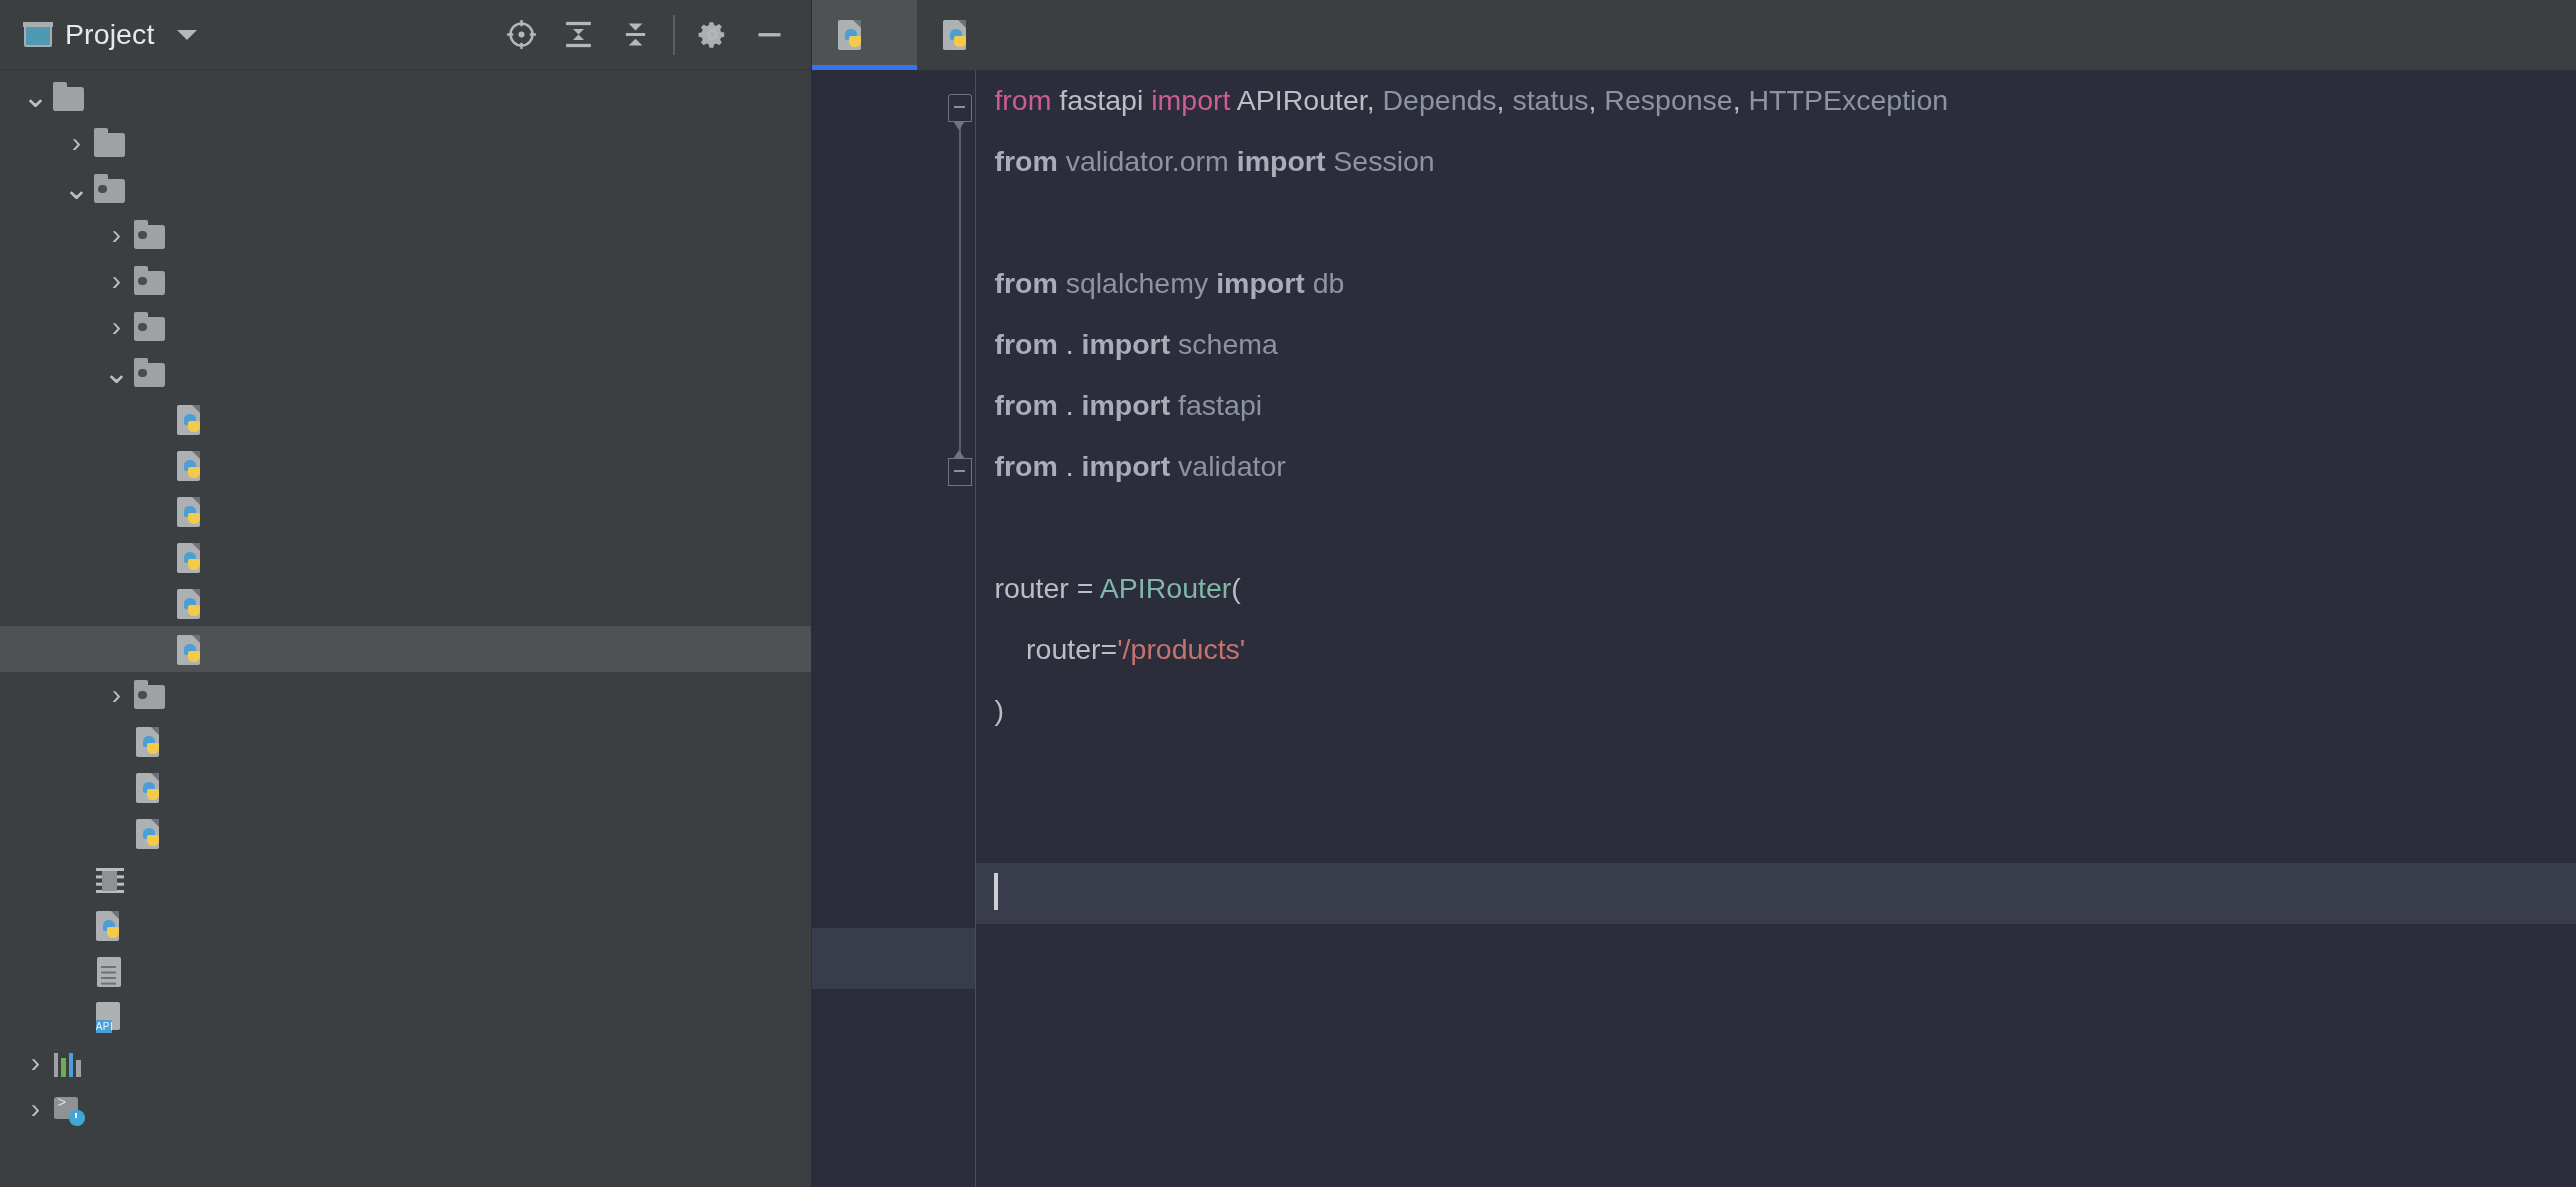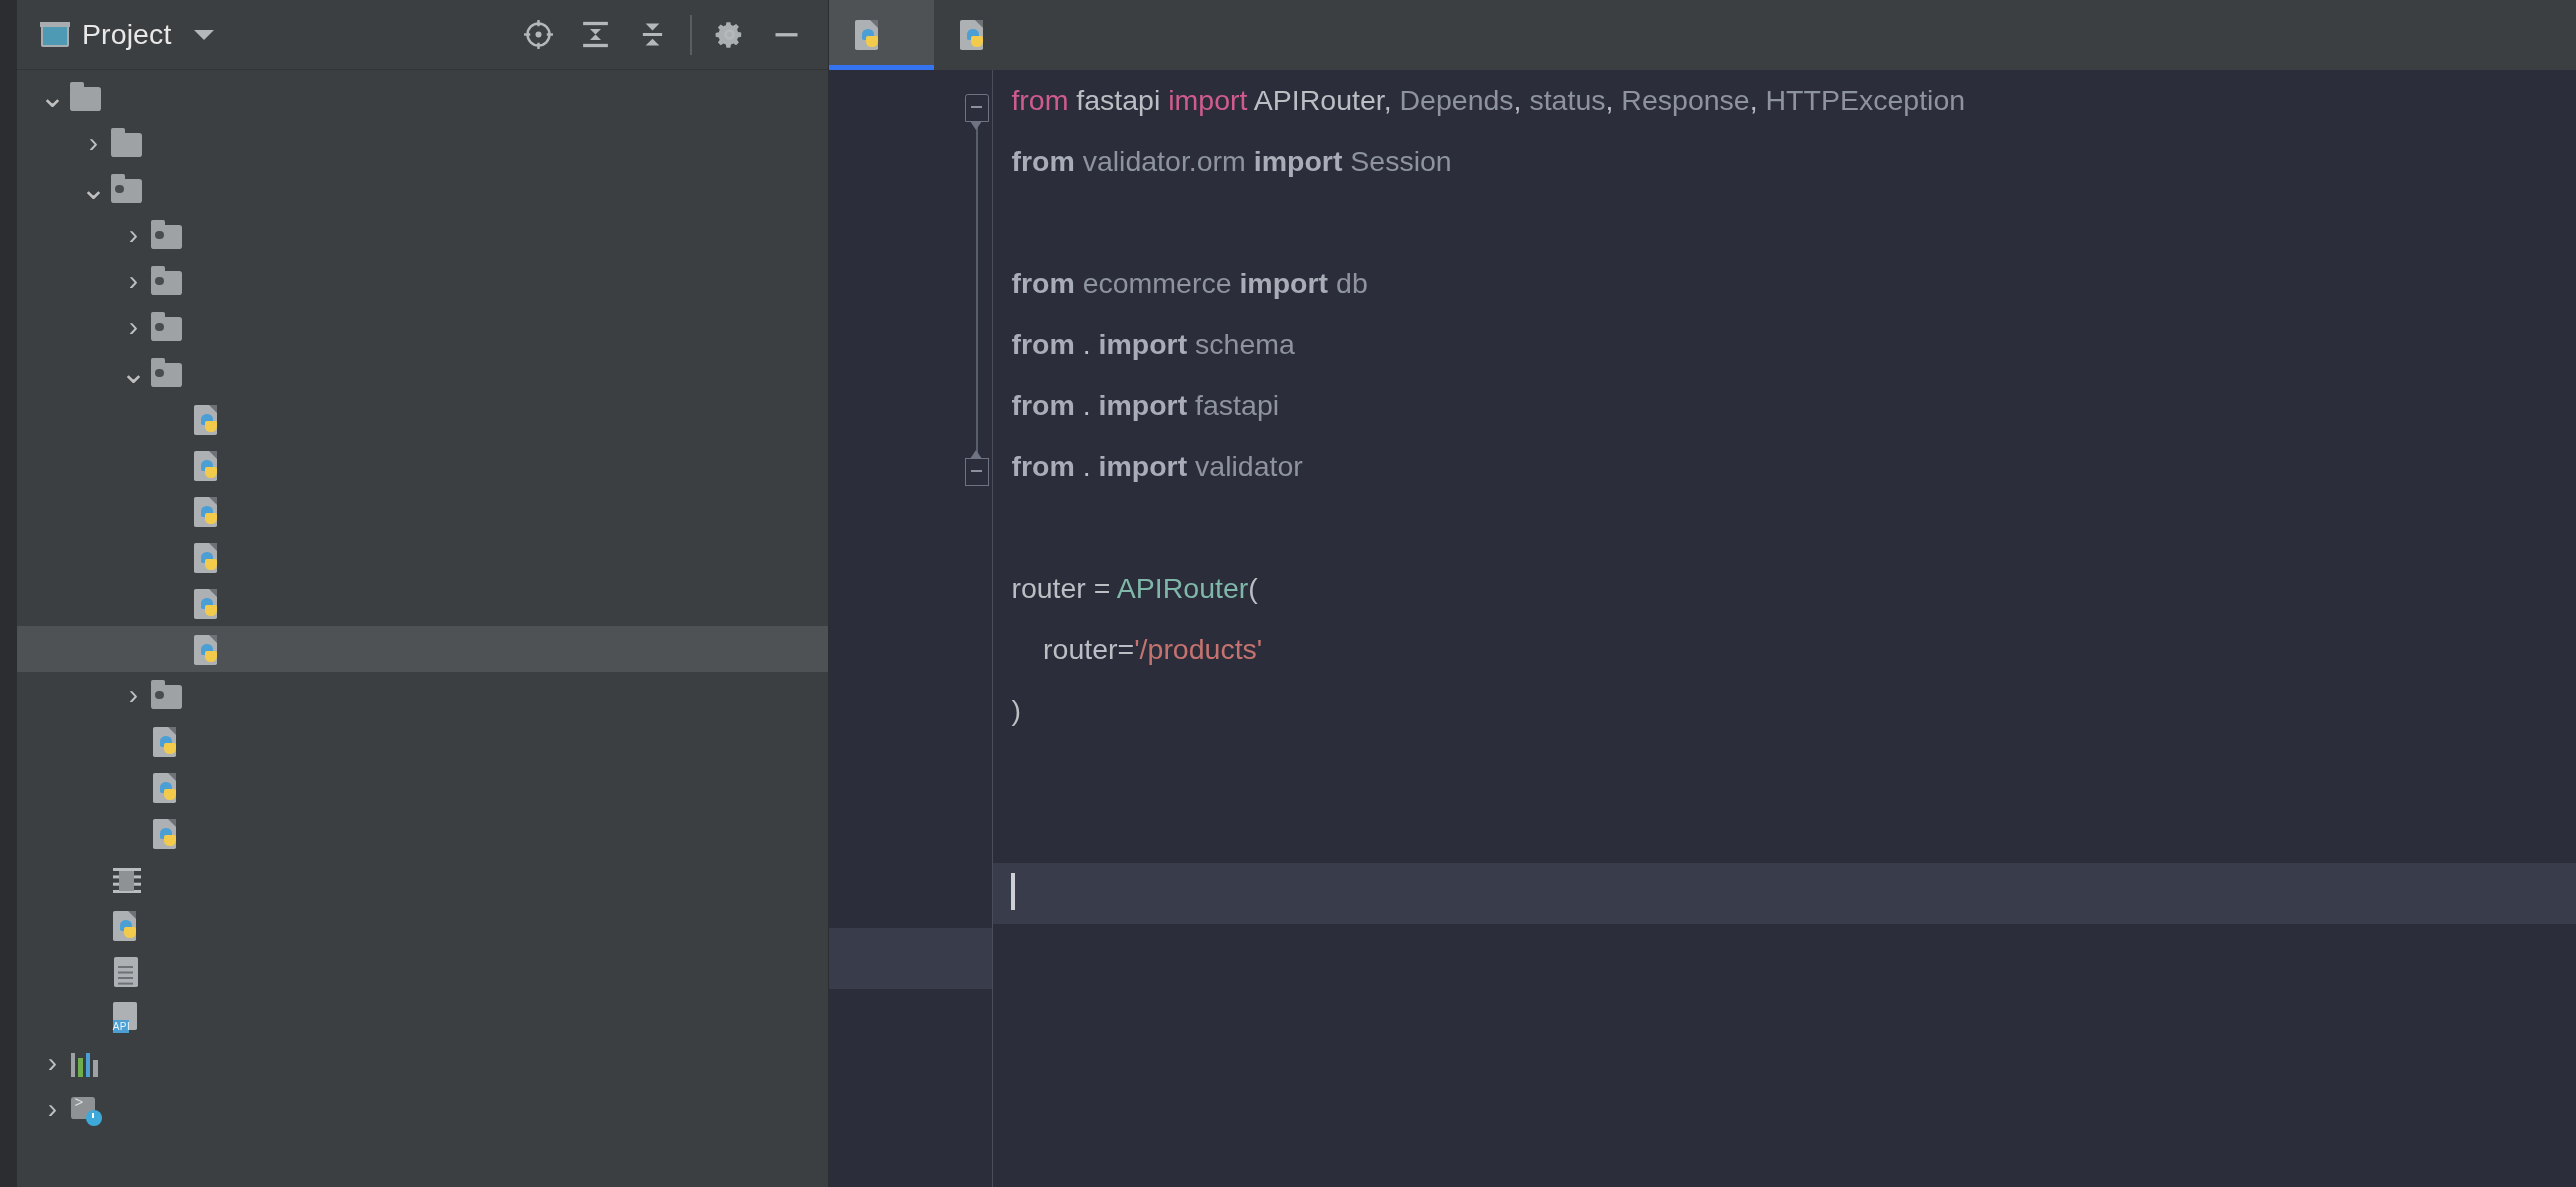--- a/index.html
+++ b/index.html
@@ -11,21 +11,20 @@
   }
   .app { display: flex; flex-direction: column; width: 2576px; height: 1187px; }
   .body-row { display: flex; flex: 1; min-height: 0; }
 
   
   .sidebar {
     width: 812px; flex: 0 0 812px;
     background: #3C3F41;
     display: flex; flex-direction: column;
     border-right: 1.8px solid #2B2D30;
-    margin-left: 17px;
   }
   .sb-header {
     height: 70px; flex: 0 0 70px;
     display: flex; align-items: center;
     padding: 0 13px 0 24px;
     border-bottom: 1.8px solid #323537;
     background: #3C3F41;
   }
   .sb-title-group { display: flex; align-items: center; gap: 13px; }
   .proj-icon {
@@ -597,21 +596,21 @@
               <span class="minus"></span>
             </div>
             <div class="fold-mark bot" style="top: 388px;">
               <span class="minus"></span>
             </div>
           </div>
         <div class="code" id="code">
             <div class="cline"><span class="kw">from</span><span class="plain"> </span><span class="plain">fastapi</span><span class="plain"> </span><span class="kw">import</span><span class="plain"> </span><span class="plain">APIRouter</span><span class="punct">, </span><span class="id-dim">Depends</span><span class="punct">, </span><span class="id-dim">status</span><span class="punct">, </span><span class="id-dim">Response</span><span class="punct">, </span><span class="id-dim">HTTPException</span></div>
             <div class="cline"><span class="kw-dim">from</span><span class="plain"> </span><span class="id-dim">validator.orm</span><span class="plain"> </span><span class="kw-dim">import</span><span class="plain"> </span><span class="id-dim">Session</span></div>
             <div class="cline"></div>
-            <div class="cline"><span class="kw-dim">from</span><span class="plain"> </span><span class="id-dim">ecommerce</span><span class="plain"> </span><span class="kw-dim">import</span><span class="plain"> </span><span class="id-dim">db</span></div>
+            <div class="cline"><span class="kw-dim">from</span><span class="plain"> </span><span class="id-dim">sqlalchemy</span><span class="plain"> </span><span class="kw-dim">import</span><span class="plain"> </span><span class="id-dim">db</span></div>
             <div class="cline"><span class="kw-dim">from</span><span class="plain"> . </span><span class="kw-dim">import</span><span class="plain"> </span><span class="id-dim">schema</span></div>
             <div class="cline"><span class="kw-dim">from</span><span class="plain"> . </span><span class="kw-dim">import</span><span class="plain"> </span><span class="id-dim">fastapi</span></div>
             <div class="cline"><span class="kw-dim">from</span><span class="plain"> . </span><span class="kw-dim">import</span><span class="plain"> </span><span class="id-dim">validator</span></div>
             <div class="cline"></div>
             <div class="cline"><span class="plain">router</span><span class="plain"> = </span><span class="cls">APIRouter</span><span class="punct">(</span></div>
             <div class="cline"><span class="plain">    router</span><span class="punct">=</span><span class="str">'/products'</span></div>
             <div class="cline"><span class="punct">)</span></div>
             <div class="cline"></div>
             <div class="cline"></div>
             <div class="cline current"><span class="caret"></span></div>

